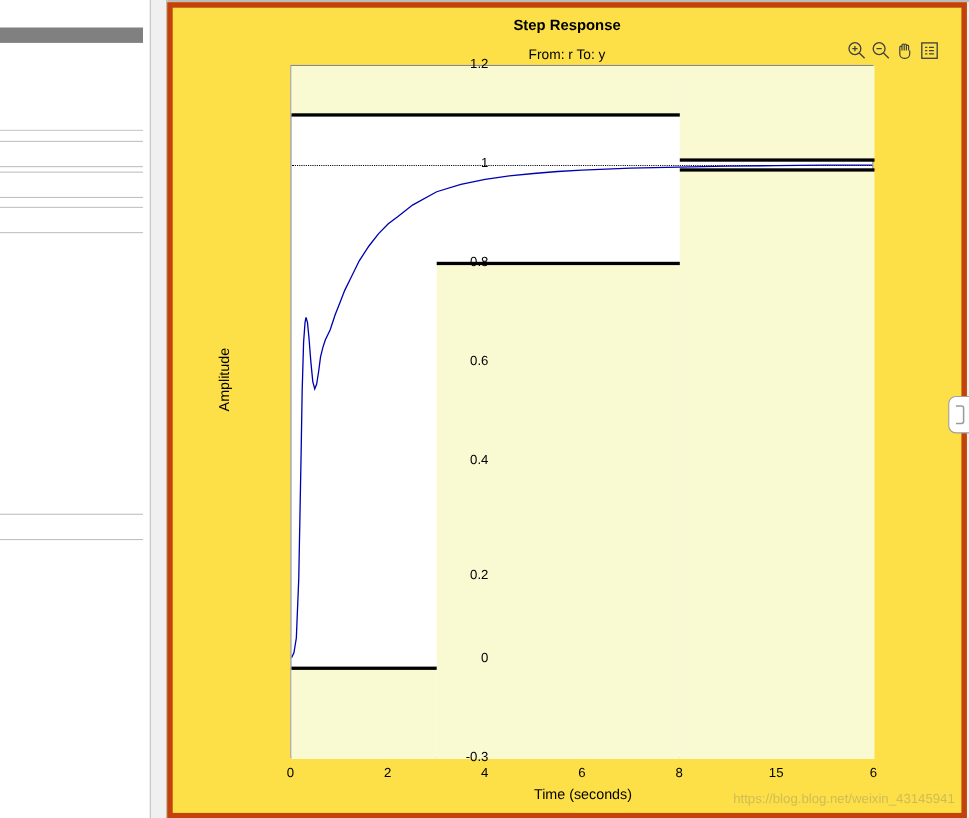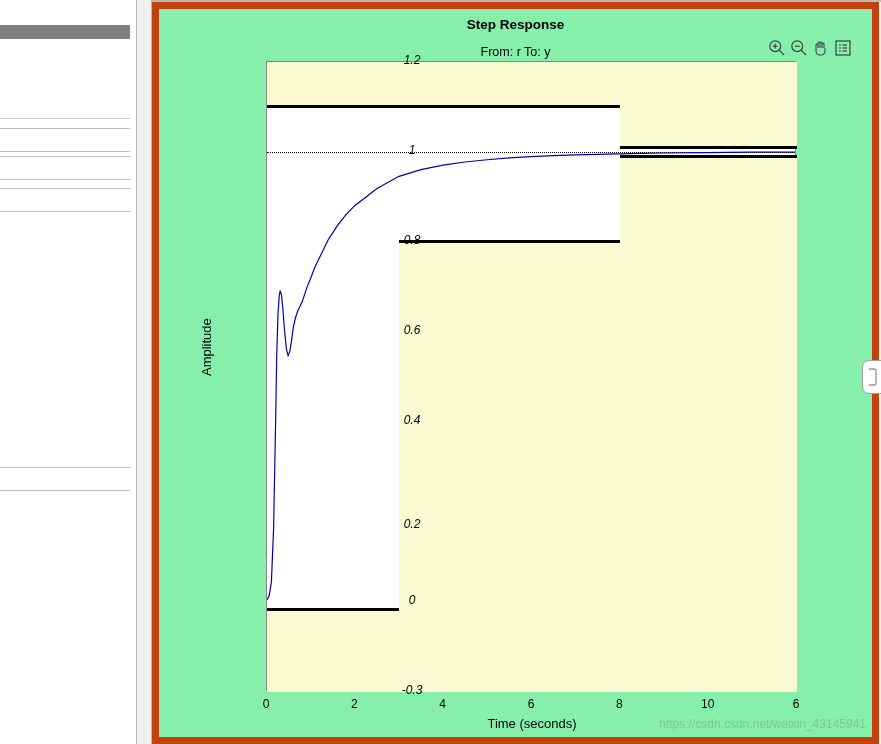--- a/index.html
+++ b/index.html
@@ -60,23 +60,23 @@
     position: relative;
     background: #f0f0f0;
     border-top: 2px solid #bcbcbc;
   }
   .inner-frame {
     position: absolute;
     left: 0;
     right: 2px;
     top: 0;
     bottom: 0;
-    border: 7px solid #c2410c;
+    border: 5px solid #c2410c;
     box-sizing: border-box;
-    background: #86efac;
+    background: #fde047;
   }
   .plot-title {
     position: absolute;
     top: 8px;
     left: 0;
     right: 0;
     text-align: center;
     font-size: 13.5px;
     font-weight: bold;
     color: #000;
@@ -141,21 +141,21 @@
   .response-curve polyline {
     fill: none;
     stroke: #0000b0;
     stroke-width: 1.2;
   }
   .ytick, .xtick {
     position: absolute;
     font-size: 12px;
     color: #000;
   }
-  .ytick { right: 430px; text-align: center; width: 60px; font-style: italic; }
+  .ytick { right: 430px; text-align: right; width: 60px; }
   .xtick { text-align: center; width: 30px; top: 688px; transform: translateX(-50%); }
   .ylabel {
     position: absolute;
     left: 47px;
     top: 367px;
     transform: translateY(-50%) rotate(-90deg);
     transform-origin: left center;
     font-size: 13px;
     color: #000;
   }
@@ -283,28 +283,28 @@
           <div class="ytick" style="top: 224px;">0.8</div>
           <div class="ytick" style="top: 134px;">1</div>
           <div class="ytick" style="top: 44px;">1.2</div>
         </div>
       <div id="xticks">
           <div class="xtick" style="left: 107px;">0</div>
           <div class="xtick" style="left: 195.333px;">2</div>
           <div class="xtick" style="left: 283.667px;">4</div>
           <div class="xtick" style="left: 372px;">6</div>
           <div class="xtick" style="left: 460.333px;">8</div>
-          <div class="xtick" style="left: 548.667px;">10</div>
+          <div class="xtick" style="left: 548.667px;">15</div>
           <div class="xtick" style="left: 637px;">6</div>
         </div>
 
       <div class="ylabel">Amplitude</div>
       <div class="xlabel">Time (seconds)</div>
 
-      <div class="watermark">https://csdn.csdn.net/weixin_43145941</div>
+      <div class="watermark">https://blog.blog.net/weixin_43145941</div>
     </div>
 
     <div class="collapse-handle">
       <svg width="14" height="22" viewBox="0 0 14 22">
           <path d="M3 3 h5 a2 2 0 0 1 2 2 v12 a2 2 0 0 1 -2 2 h-5" fill="none" stroke="#9a9a9a" stroke-width="1.4"></path>
         </svg>
     </div>
   </div>
 </div>
 

